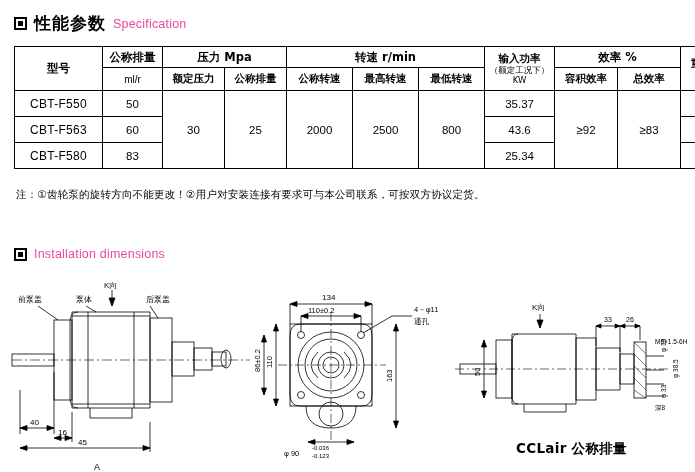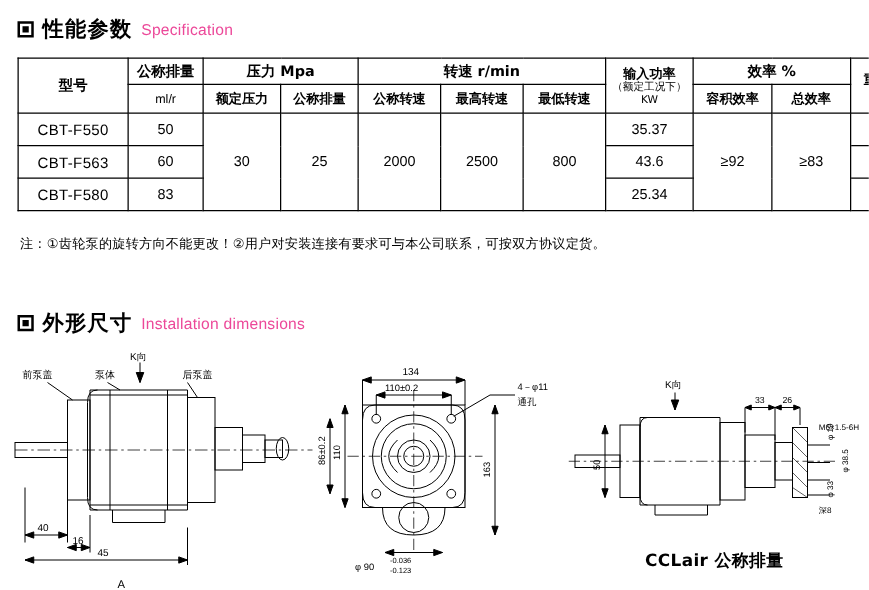--- a/index.html
+++ b/index.html
@@ -211,21 +211,20 @@
       <td class="num">25.34</td>
       <td class="num">15</td>
     </tr>
   </tbody>
 </table>
 
 <div class="note">注：①齿轮泵的旋转方向不能更改！②用户对安装连接有要求可与本公司联系，可按双方协议定货。</div>
 
 <div class="section-head" id="head-dim">
   <span class="sq-icon"></span>
-  <span class="sec-title-cn">外形尺寸</span>
   <span class="sec-title-en">Installation dimensions</span>
 </div>
 
 <div id="drawing">
   <svg width="695" height="190" viewBox="0 0 695 190">
     <g fill="none" stroke="#000" stroke-width="0.8">
 
       <g>
 
         <rect x="12" y="72" width="42" height="12"></rect>

